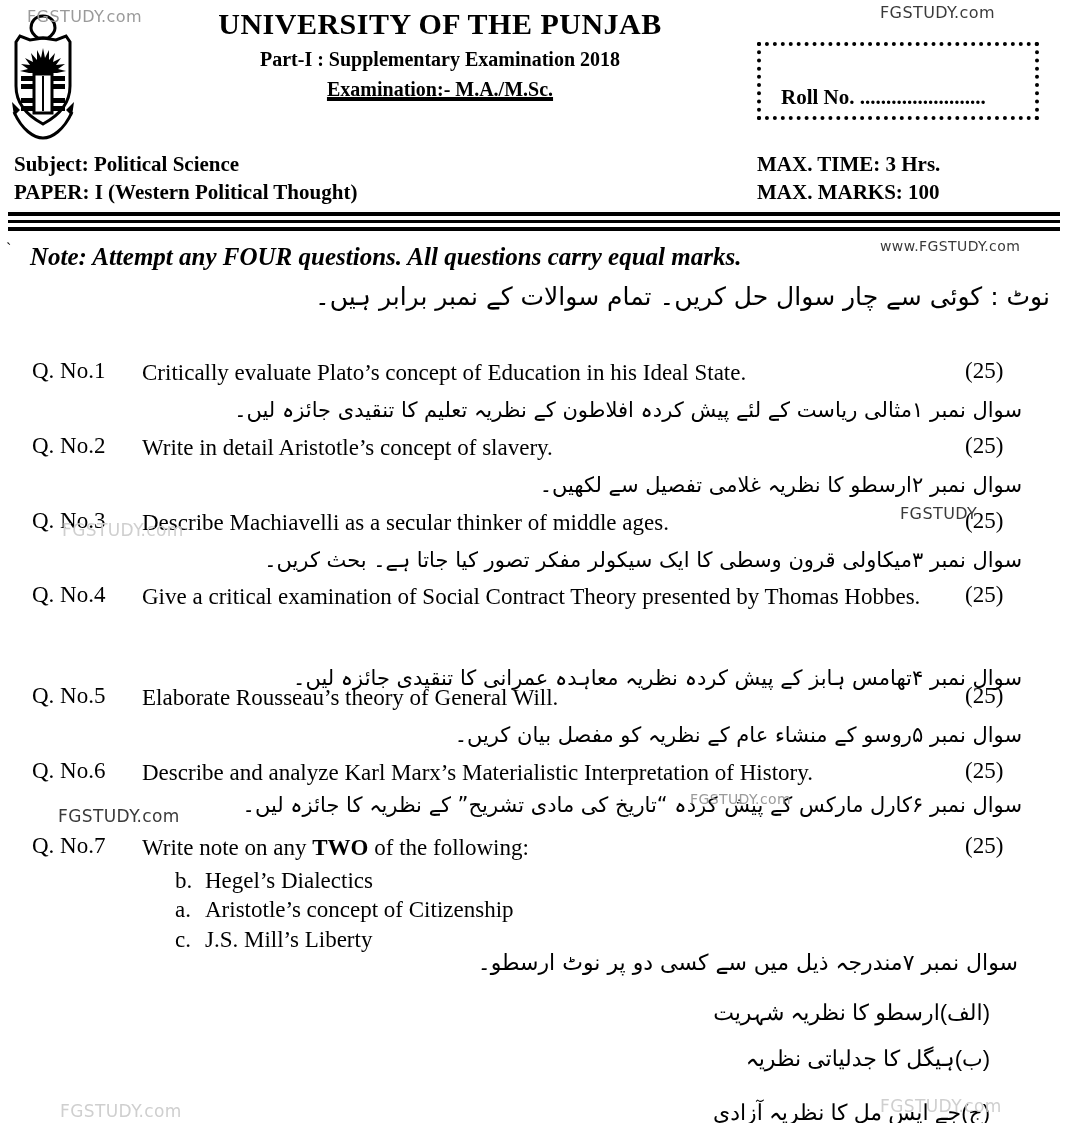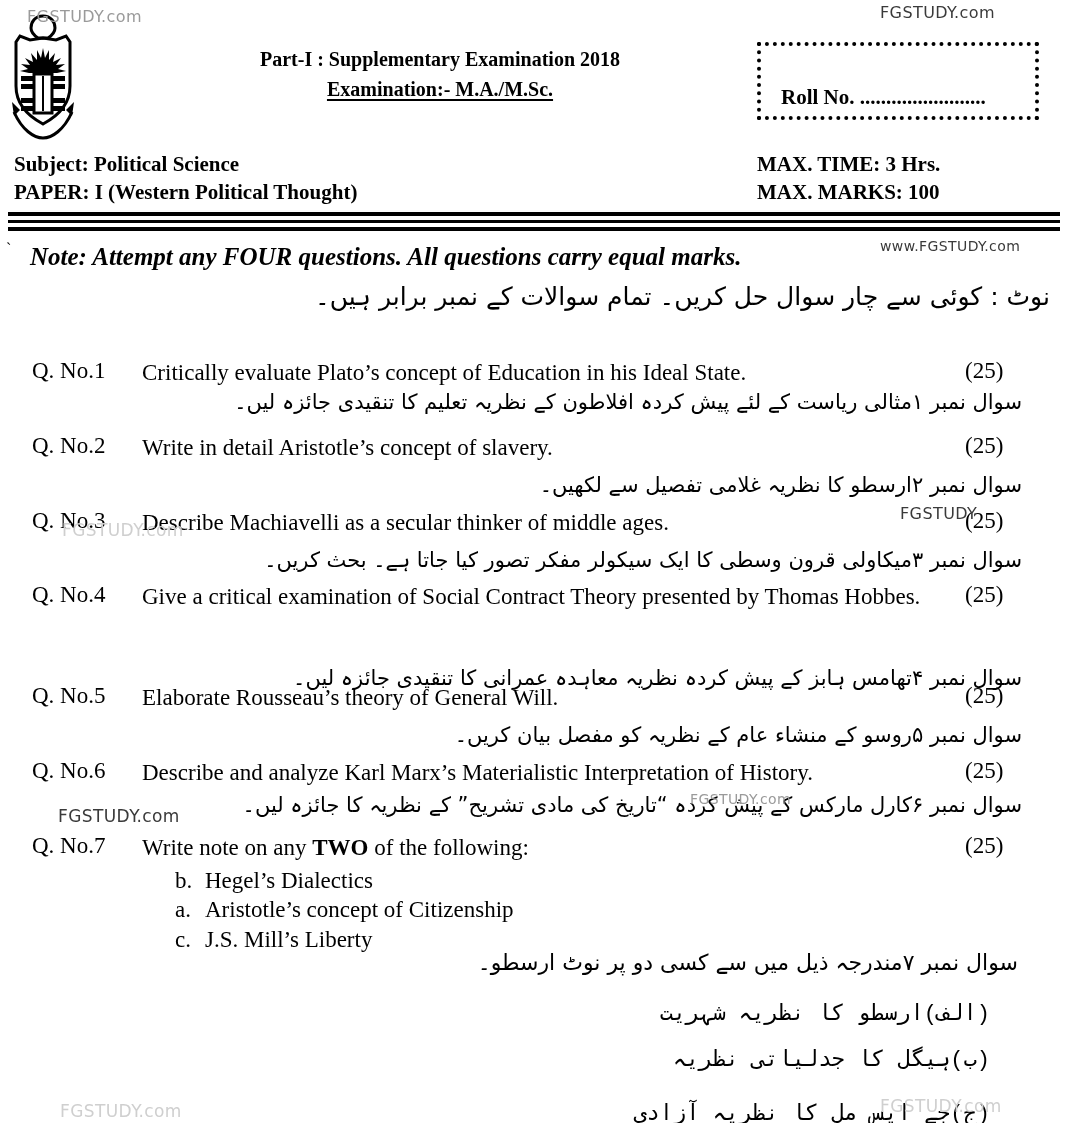--- a/index.html
+++ b/index.html
@@ -63,20 +63,21 @@
     font-size: 20px;
   }
   .exam-line {
     position: absolute;
     left: 130px;
     top: 78px;
     width: 620px;
     text-align: center;
     font-weight: bold;
     font-size: 20px;
+    text-decoration: underline;
   }
   .exam-line span.u {
     text-decoration: underline;
     text-underline-offset: 3px;
   }
 
   
   .rollbox {
     position: absolute;
     left: 757px;
@@ -223,21 +224,21 @@
     white-space: nowrap;
   }
   .bq-head .lbl { display: inline-block; margin-right: 28px; }
 
   .bq-item {
     position: absolute;
     right: 22px;
     width: 560px;
     text-align: right;
     direction: rtl;
-    font-family: Liberation Mono, monospace;
+    font-family: Liberation Sans, sans-serif;
     font-size: 22px;
     white-space: nowrap;
   }
   .bq-item .lbl { display: inline-block; margin-right: 56px; }
 </style>
 </head>
 <body>
 
 <div id="page">
 
@@ -260,20 +261,21 @@
         <rect x="34" y="64" width="2" height="35"></rect>
       </g>
       <g fill="none" stroke="#000" stroke-width="3">
         <path d="M6 100 C14 118 26 126 35 126 C44 126 56 118 64 100"></path>
       </g>
       <path d="M4 90 L12 98 L6 104 Z" fill="#000"></path>
       <path d="M66 90 L58 98 L64 104 Z" fill="#000"></path>
     </svg>
   </div>
 
+  <div class="uni-title">UNIVERSITY OF THE PUNJAB</div>
   <div class="part-line">Part-I : Supplementary Examination 2018</div>
   <div class="exam-line">
     <span class="u">Examination:- M.A./M.Sc.</span>
   </div>
 
   <div class="rollbox">
     <div class="rollbox-label">Roll No. ........................</div>
   </div>
 
   <div class="subject-line">Subject: Political Science</div>
@@ -288,21 +290,21 @@
   <div class="tick">`</div>
   <div class="note-en">Note: Attempt any FOUR  questions. All questions carry equal marks.</div>
   <div class="note-ur">نوٹ : کوئی سے چار سوال حل کریں۔ تمام سوالات کے نمبر برابر ہیں۔</div>
 
   <div id="questions-container">
       <div class="q-row" style="top: 358px;">
         <div class="q-label">Q. No.1</div>
         <div class="q-text">Critically evaluate Plato’s concept of Education in his Ideal State.</div>
         <div class="q-marks">(25)</div>
       </div>
-      <div class="q-ur" style="top: 390px;"><span class="lbl">سوال نمبر ۱</span><span>مثالی ریاست کے لئے پیش کردہ افلاطون کے نظریہ تعلیم کا تنقیدی جائزہ لیں۔</span></div>
+      <div class="q-ur" style="top: 398px;"><span class="lbl">سوال نمبر ۱</span><span>مثالی ریاست کے لئے پیش کردہ افلاطون کے نظریہ تعلیم کا تنقیدی جائزہ لیں۔</span></div>
       <div class="q-row" style="top: 433px;">
         <div class="q-label">Q. No.2</div>
         <div class="q-text">Write in detail Aristotle’s concept of slavery.</div>
         <div class="q-marks">(25)</div>
       </div>
       <div class="q-ur" style="top: 473px;"><span class="lbl">سوال نمبر ۲</span><span>ارسطو کا نظریہ غلامی تفصیل سے لکھیں۔</span></div>
       <div class="q-row" style="top: 508px;">
         <div class="q-label">Q. No.3</div>
         <div class="q-text">Describe Machiavelli as a secular thinker of middle ages.</div>
         <div class="q-marks">(25)</div>

